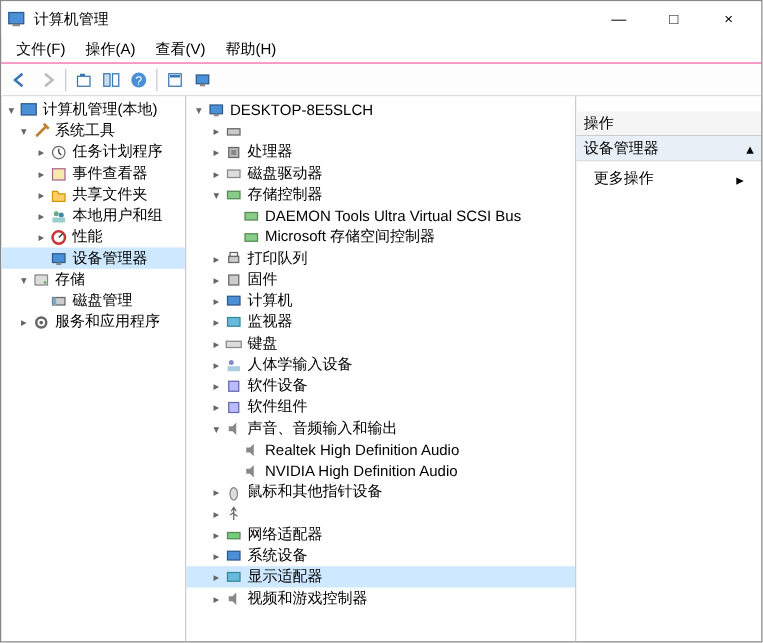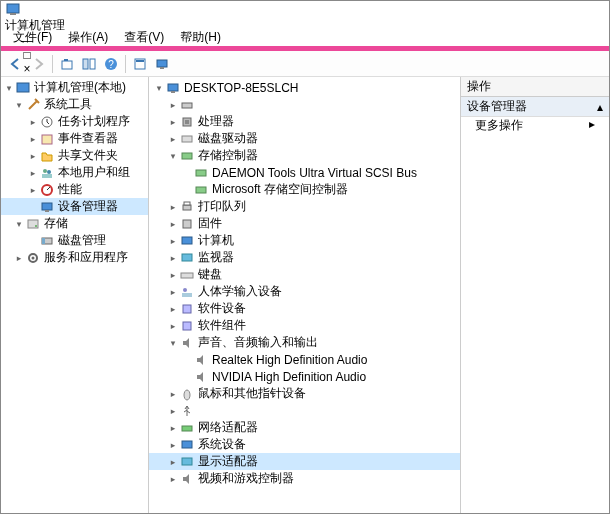--- a/index.html
+++ b/index.html
@@ -1,38 +1,38 @@
 <!DOCTYPE html>
 <html><head>
 <meta charset="utf-8">
 <style>
 * { box-sizing: border-box; margin: 0; padding: 0; }
 body { font-family: "Microsoft YaHei", "Segoe UI", Tahoma, sans-serif; font-size: 12px; background: #fff; color: #000; width: 610px; height: 514px; overflow: hidden; border: 1px solid #888; }
-.titlebar { display: flex; height: 28px; padding: 0 4px; background: #fff; flex-direction: column; }
+.titlebar { display: flex; align-items: center; height: 28px; padding: 0 4px; background: #fff; }
 .titlebar .icon { width: 16px; height: 16px; margin-right: 6px; }
 .titlebar .title { flex: 1; font-size: 12px; }
 .titlebar .ctl { width: 44px; height: 28px; display: flex; align-items: center; justify-content: center; }
-.menubar { display: flex; height: 22px; align-items: center; padding: 0 4px; border-bottom: 5px solid #ec4899; }
+.menubar { display: flex; height: 22px; align-items: center; padding: 0 4px; border-bottom: 1px solid #ec4899; }
 .menubar .mi { padding: 2px 8px; cursor: default; }
 .toolbar { display: flex; height: 26px; align-items: center; padding: 0 4px; gap: 0; border-bottom: 1px solid #ddd; background: #fdfdfd; }
 .toolbar .tb { width: 22px; height: 22px; display: flex; align-items: center; justify-content: center; border: 1px solid transparent; }
 .toolbar .sep { width: 1px; height: 18px; background: #ccc; margin: 0 3px; }
 .main { display: flex; height: calc(514px - 28px - 22px - 26px - 2px); }
 .pane { overflow: auto; }
 .pane-left { width: 148px; border-right: 1px solid #ccc; padding: 2px 0; }
 .pane-mid { flex: 1; border-right: 1px solid #ccc; padding: 2px 0; }
-.pane-right { width: 148px; }
+.pane-right { width: 148px; margin-top: 12px; }
 .tree-row { display: flex; align-items: center; height: 17px; white-space: nowrap; cursor: default; padding-right: 4px; }
 .tree-row.sel { background: #cde8ff; }
 .tree-row.sel2 { background: #cde8ff; }
 .expander { width: 12px; text-align: center; font-size: 9px; color: #666; cursor: pointer; }
 .ticon { width: 16px; height: 16px; margin-right: 3px; display: inline-flex; align-items: center; justify-content: center; flex-shrink: 0; }
 .actions-hdr { background: #f5f5f5; height: 20px; display: flex; align-items: center; padding: 0 6px; border-bottom: 1px solid #ccc; font-size: 12px; }
 .actions-sub { background: #e8eff7; height: 20px; display: flex; align-items: center; justify-content: space-between; padding: 0 6px; border-bottom: 1px solid #ddd; font-size: 12px; }
-.actions-item { height: 22px; display: flex; align-items: flex-start; padding: 0 14px; font-size: 12px; cursor: default; }
+.actions-item { height: 22px; display: flex; align-items: flex-end; padding: 0 14px; font-size: 12px; cursor: default; }
 svg { display: block; }
 </style>
 </head>
 <body>
 
 <div class="titlebar">
   <span class="icon">
     <svg width="16" height="16">
         <rect x="2" y="3" width="12" height="9" fill="#4a90d9" stroke="#2b5a8a"></rect>
         <rect x="5" y="12" width="6" height="2" fill="#888"></rect>

